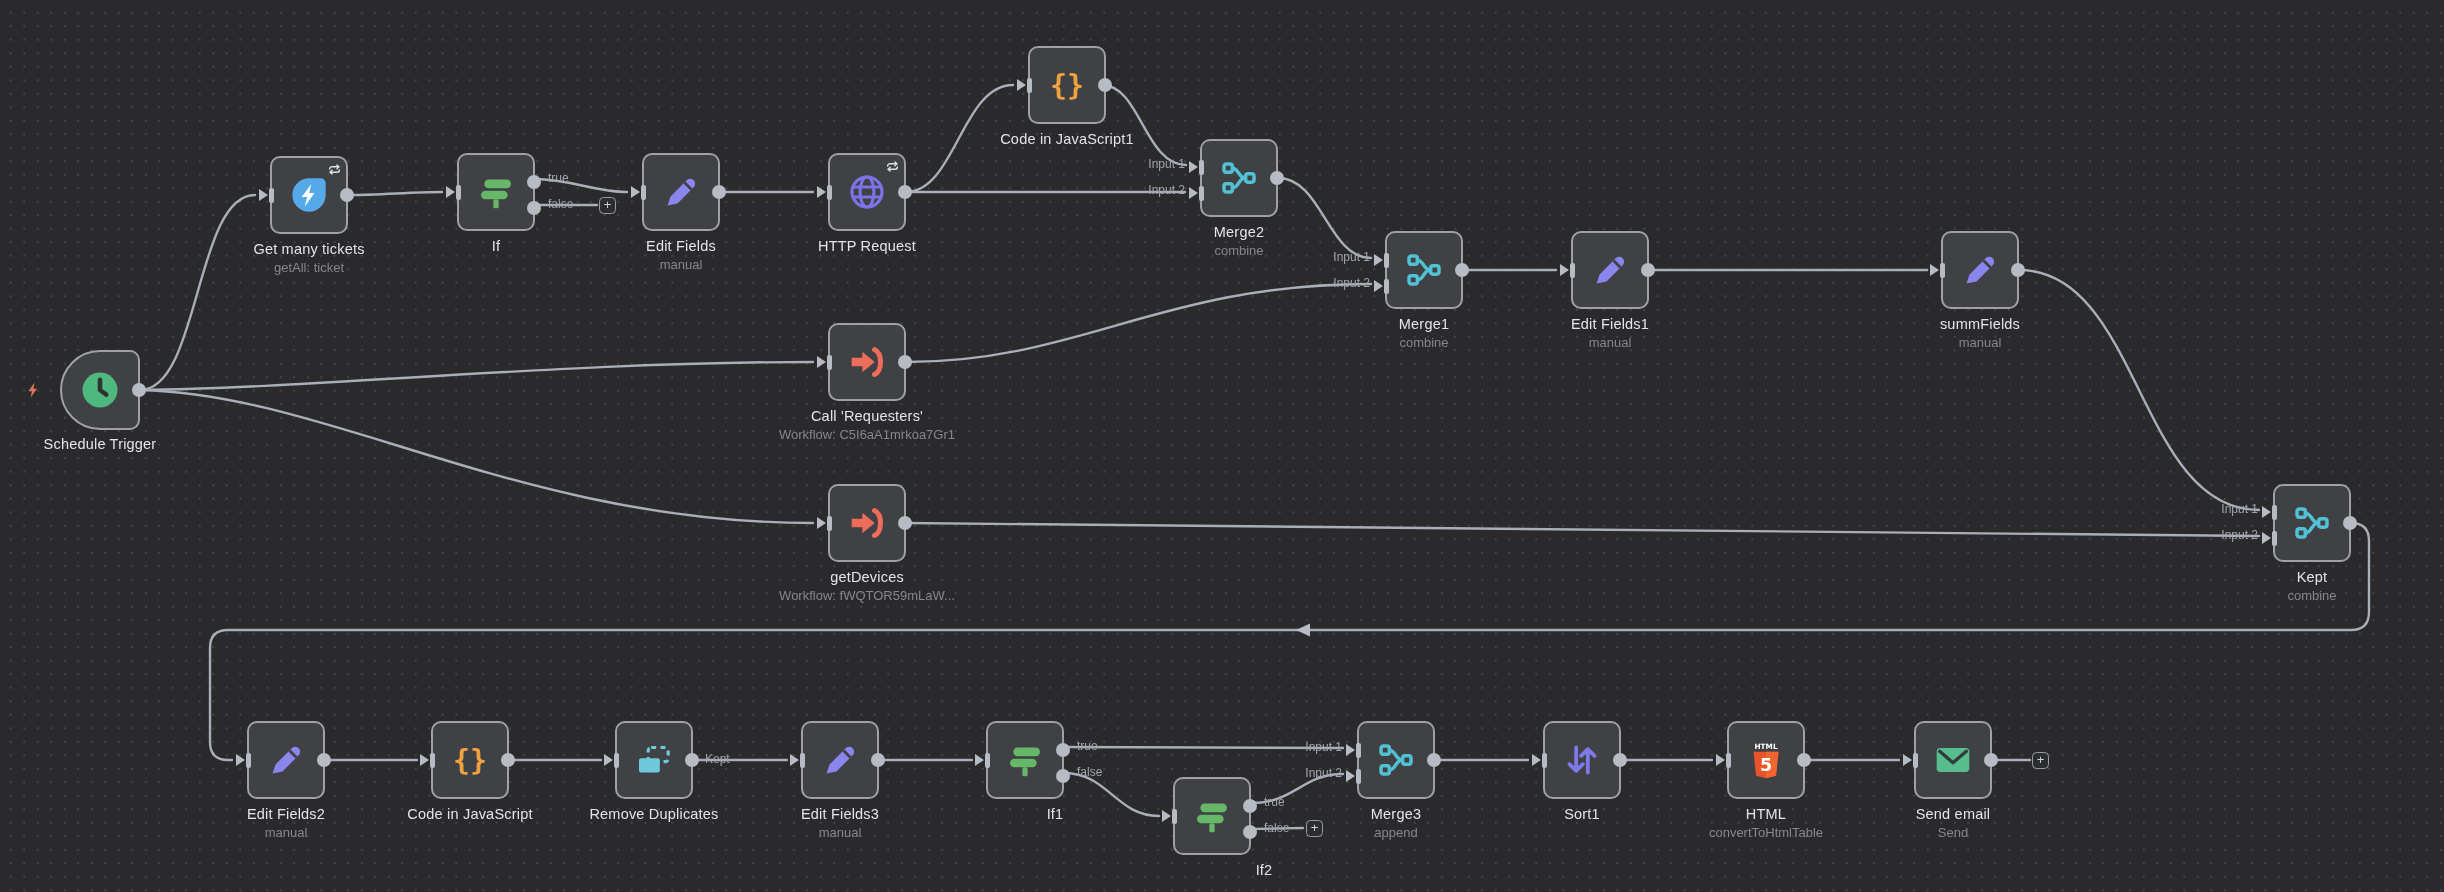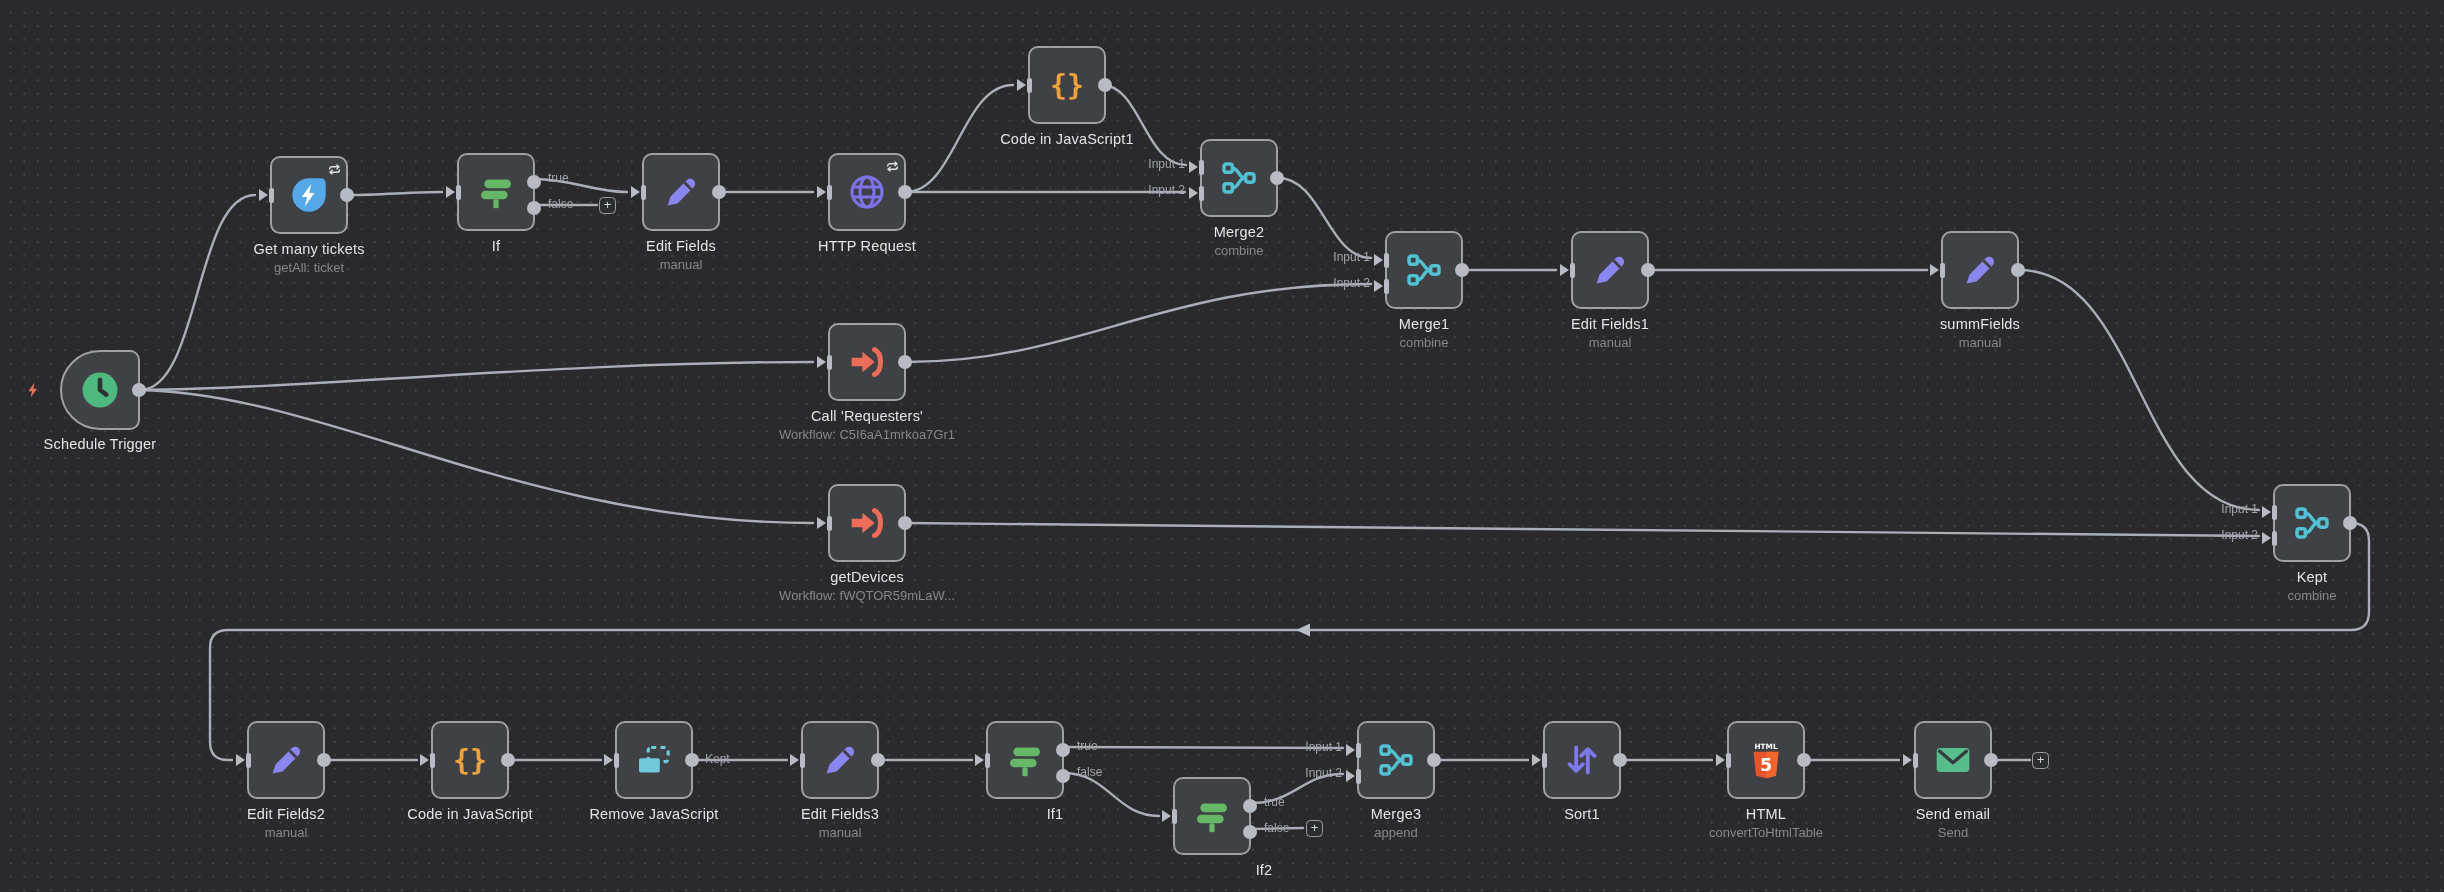--- a/index.html
+++ b/index.html
@@ -365,21 +365,21 @@
     <span class="in-bar"></span>
     <span class="out-dot"></span>
     <span class="icon">
       <svg viewBox="0 0 24 24" width="40" height="40">
           <rect x="8.5" y="4.5" width="12" height="8.5" rx="1.8" fill="none" stroke="#6fc9da" stroke-width="1.9" stroke-dasharray="3 2.6"></rect>
           <rect x="3" y="11" width="12.5" height="8.5" rx="1.2" fill="#6fc9da"></rect>
         </svg>
     </span>
   </div>
   <div class="nlabel" style="left:554px;top:806px">
-    <div class="ntitle">Remove JavaScript</div>
+    <div class="ntitle">Remove Duplicates</div>
       <div class="nsub"></div>
   </div>
   <div class="plabel" style="left:705px;top:752px">Kept</div>
 
   <div class="node" style="left:801px;top:721px">
     <span class="in-tri"></span>
     <span class="in-bar"></span>
     <span class="out-dot"></span>
     <span class="icon">
       <svg viewBox="0 0 24 24" width="38" height="38">

